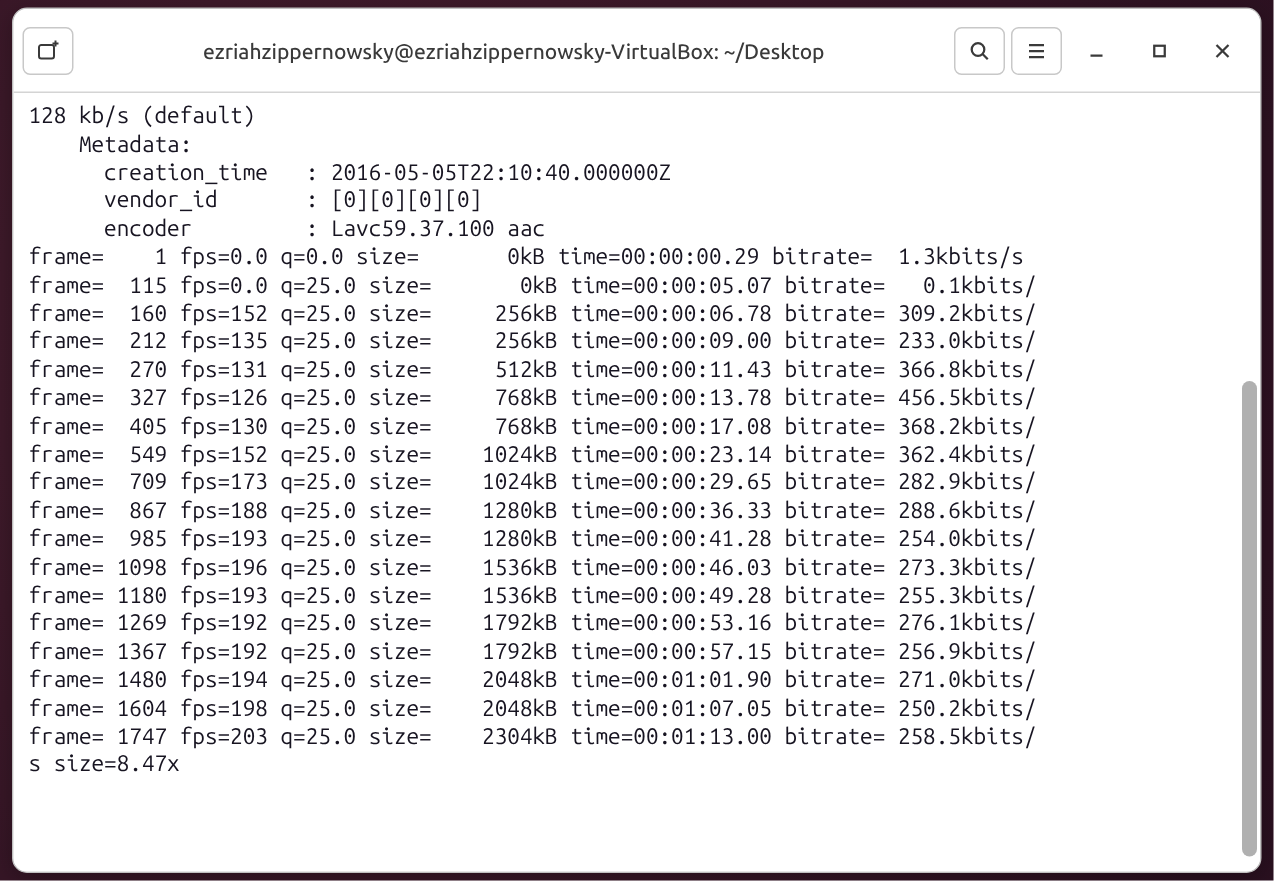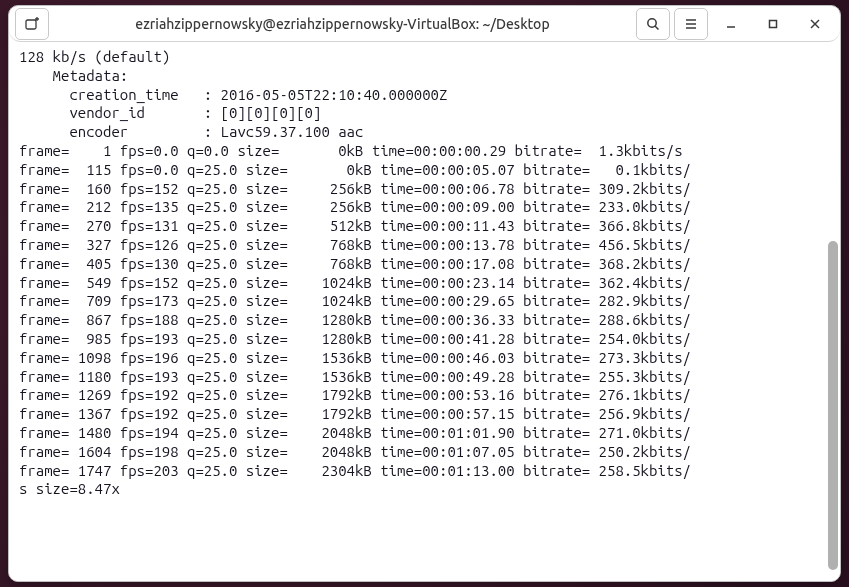--- a/index.html
+++ b/index.html
@@ -17,28 +17,27 @@
       border-radius: 10px;
       width: 833px;
       height: 577px;
       box-shadow: 0 4px 16px rgba(0,0,0,0.3);
       display: flex;
       flex-direction: column;
       overflow: hidden;
       border: 1px solid #c0c0c0;
     }
     .titlebar {
-      height: 36px;
+      height: 56px;
       background: #ffffff;
       border-bottom: 1px solid #d4d4d4;
       display: flex;
       align-items: center;
       padding: 0 6px;
       gap: 4px;
-      border-radius: 12px;
     }
     .tb-btn {
       width: 34px;
       height: 32px;
       border: 1px solid #c8c8c8;
       border-radius: 5px;
       background: #fff;
       display: flex;
       align-items: center;
       justify-content: center;

